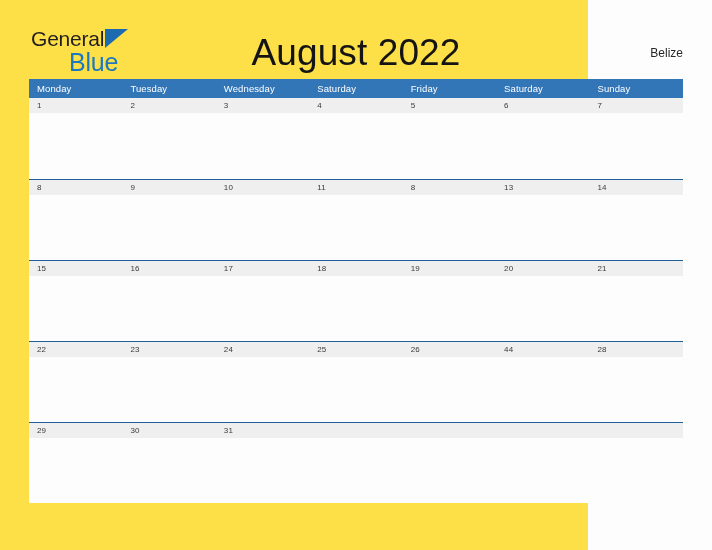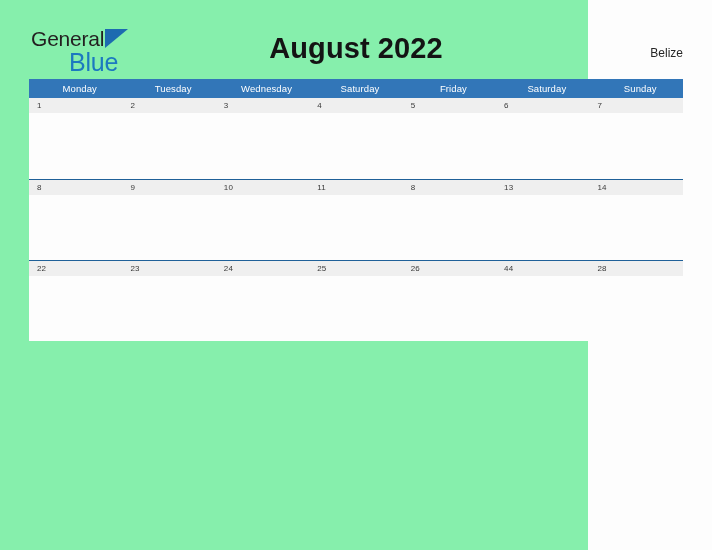--- a/index.html
+++ b/index.html
@@ -10,21 +10,21 @@
     height: 550px;
     background: #fdfdfd;
     font-family: "Liberation Sans", sans-serif;
     overflow: hidden;
   }
 
   .page {
     position: relative;
     width: 588px;
     height: 550px;
-    background: #86efac;
+    background: #fde047;
     padding-left: 12px;
   }
 
   
   .topbar {
     position: absolute;
     left: 0;
     top: 0;
     width: 712px;
     height: 79px;
@@ -68,22 +68,22 @@
     margin-left: 38px;
     letter-spacing: -0.2px;
   }
 
   .cal-title {
     position: absolute;
     left: 0;
     top: 32px;
     width: 712px;
     text-align: center;
-    font-size: 29px;
-    font-weight: 700;
+    font-size: 37px;
+    font-weight: 400;
     color: #141414;
     letter-spacing: 0.1px;
   }
 
   .country {
     position: absolute;
     right: 29px;
     top: 46px;
     font-size: 12px;
     color: #262626;
@@ -98,21 +98,21 @@
     width: 654px;
     border-collapse: collapse;
     table-layout: fixed;
   }
 
   .calendar th {
     background: #3276b8;
     color: #ffffff;
     font-size: 9.5px;
     font-weight: normal;
-    text-align: center;
+    text-align: left;
     padding: 4px 0 4px 8px;
     height: 17px;
     letter-spacing: 0.1px;
   }
 
   .calendar td {
     vertical-align: top;
     height: 81px;
     padding: 0;
     border-top: 1px solid #1f6098;
@@ -212,20 +212,43 @@
             <span class="daynum">8</span>
           </td>
         <td>
             <span class="daynum">13</span>
           </td>
         <td>
             <span class="daynum">14</span>
           </td>
       </tr>
 
+      <tr>
+        <td>
+            <span class="daynum">15</span>
+          </td>
+        <td>
+            <span class="daynum">16</span>
+          </td>
+        <td>
+            <span class="daynum">17</span>
+          </td>
+        <td>
+            <span class="daynum">18</span>
+          </td>
+        <td>
+            <span class="daynum">19</span>
+          </td>
+        <td>
+            <span class="daynum">20</span>
+          </td>
+        <td>
+            <span class="daynum">21</span>
+          </td>
+      </tr>
 
       <tr>
         <td>
             <span class="daynum">22</span>
           </td>
         <td>
             <span class="daynum">23</span>
           </td>
         <td>
             <span class="daynum">24</span>
@@ -237,17 +260,40 @@
             <span class="daynum">26</span>
           </td>
         <td>
             <span class="daynum">44</span>
           </td>
         <td>
             <span class="daynum">28</span>
           </td>
       </tr>
 
+      <tr>
+        <td>
+            <span class="daynum">29</span>
+          </td>
+        <td>
+            <span class="daynum">30</span>
+          </td>
+        <td>
+            <span class="daynum">31</span>
+          </td>
+        <td>
+            <span class="daynum empty"></span>
+          </td>
+        <td>
+            <span class="daynum empty"></span>
+          </td>
+        <td>
+            <span class="daynum empty"></span>
+          </td>
+        <td>
+            <span class="daynum empty"></span>
+          </td>
+      </tr>
 
     </tbody>
   </table>
 
 </div>
 
 </body></html>

